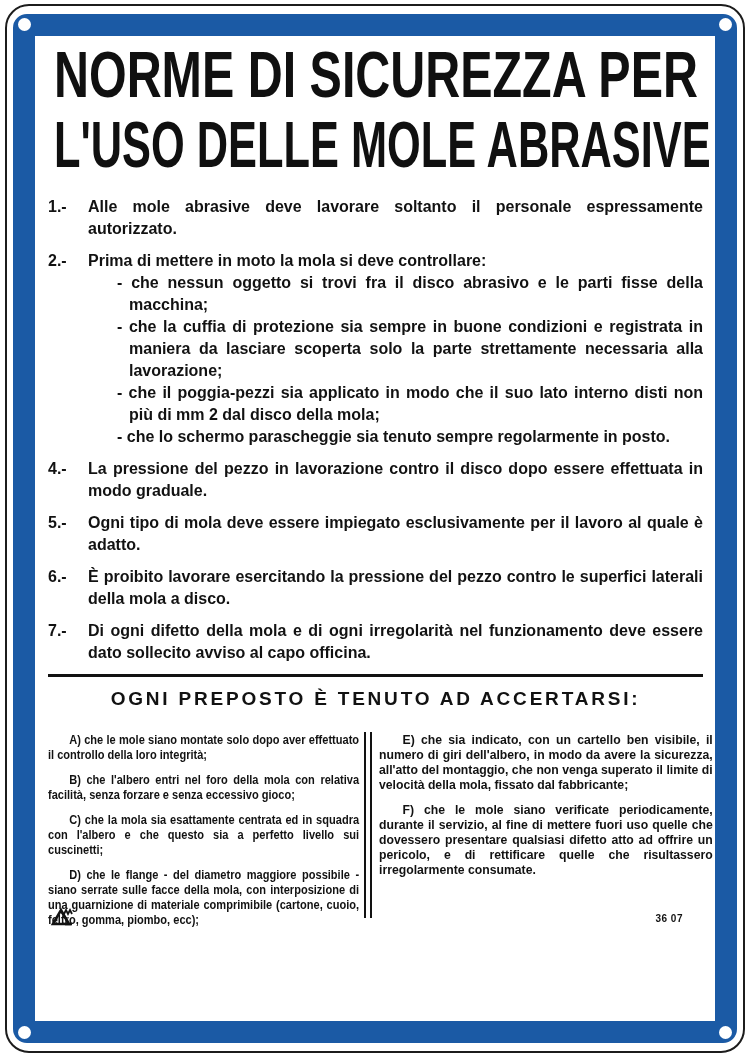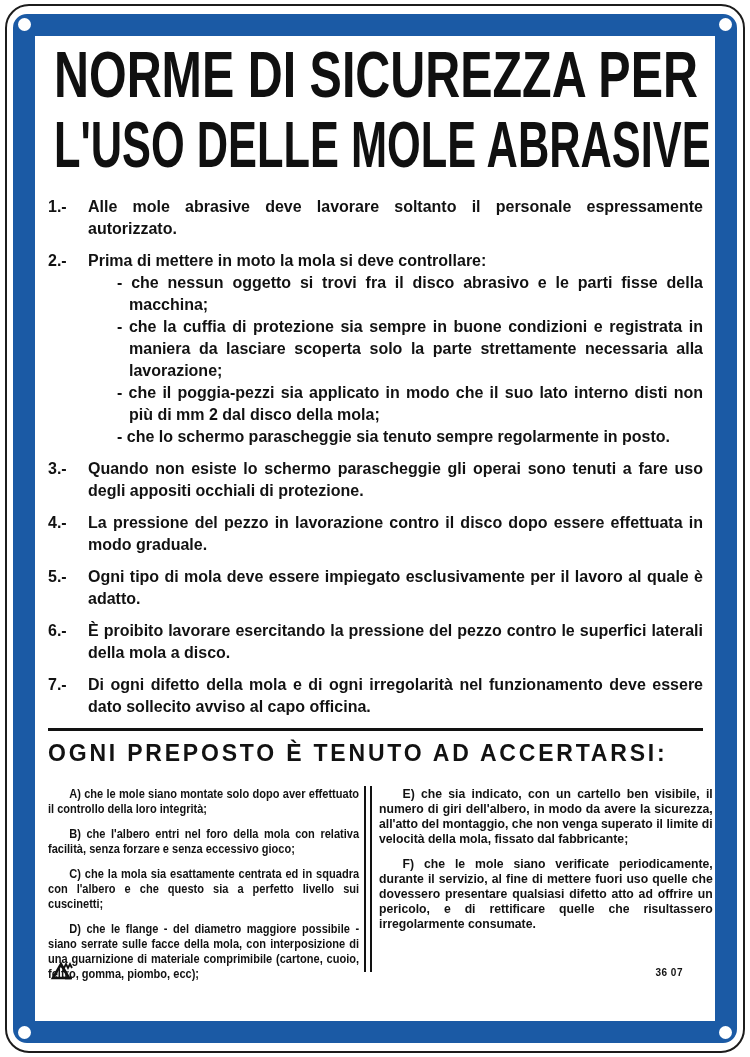--- a/index.html
+++ b/index.html
@@ -34,22 +34,22 @@
     font-size:16px; line-height:22px; font-weight:bold; text-align:justify;
     padding-left:40px; margin:8px 0 10px 0;
   }
   .rule .num { display:inline-block; width:40px; margin-left:-40px; }
   .subrules { margin:0; }
   .subrule { padding-left:44px; text-indent:-12px; text-align:justify; margin-left:-3px; }
 
   .hr-sep { border:0; border-top:3px solid #121212; margin:10px 0 0 0; width:655px; }
 
   .section-header {
-    margin-top:8px; font-weight:bold;
-    font-size:23px; line-height:28px; letter-spacing:2.8px; white-space:nowrap;
+    margin-top:8px; text-align:center; font-weight:bold;
+    font-size:19px; line-height:28px; letter-spacing:2.8px; white-space:nowrap;
   }
 
   .cols { position:relative; height:196px; margin-top:19px; }
   .col { position:absolute; top:0; font-size:13px; line-height:15px; font-weight:bold; }
   .col p { margin:0 0 10px 0; text-align:justify; text-indent:25px; }
   .col-left  { left:0;    width:366px; transform:scaleX(0.85); transform-origin:left top; }
   .col-right { left:331px; width:355px; transform:scaleX(0.94); transform-origin:left top; }
   .col-divider {
     position:absolute; left:316px; top:0; height:186px; width:4px;
     border-left:2px solid #121212; border-right:2px solid #121212;
@@ -76,21 +76,20 @@
     </h1>
 
     <div class="rules">
         <div class="rule"><span class="num">1.-</span><span class="rtext">Alle mole abrasive deve lavorare soltanto il personale espressamente autorizzato.</span></div>
         <div class="rule"><span class="num">2.-</span><span class="rtext">Prima di mettere in moto la mola si deve controllare:</span><div class="subrules">
             <div class="subrule"><span class="smark">-</span> <span class="stext">che nessun oggetto si trovi fra il disco abrasivo e le parti fisse della macchina;</span></div>
             <div class="subrule"><span class="smark">-</span> <span class="stext">che la cuffia di protezione sia sempre in buone condizioni e registrata in maniera da lasciare scoperta solo la parte strettamente necessaria alla lavorazione;</span></div>
             <div class="subrule"><span class="smark">-</span> <span class="stext">che il poggia-pezzi sia applicato in modo che il suo lato interno disti non più di mm 2 dal disco della mola;</span></div>
             <div class="subrule"><span class="smark">-</span> <span class="stext">che lo schermo parascheggie sia tenuto sempre regolarmente in posto.</span></div>
           </div></div>
-        <div class="rule"><span class="num">3.-</span><span class="rtext">Quando non esiste lo schermo parascheggie gli operai sono tenuti a fare uso degli appositi occhiali di protezione.</span></div>
         <div class="rule"><span class="num">4.-</span><span class="rtext">La pressione del pezzo in lavorazione contro il disco dopo essere effettuata in modo graduale.</span></div>
         <div class="rule"><span class="num">5.-</span><span class="rtext">Ogni tipo di mola deve essere impiegato esclusivamente per il lavoro al quale è adatto.</span></div>
         <div class="rule"><span class="num">6.-</span><span class="rtext">È proibito lavorare esercitando la pressione del pezzo contro le superfici laterali della mola a disco.</span></div>
         <div class="rule"><span class="num">7.-</span><span class="rtext">Di ogni difetto della mola e di ogni irregolarità nel funzionamento deve essere dato sollecito avviso al capo officina.</span></div>
       </div>
 
     <hr class="hr-sep">
 
     <div class="section-header">OGNI PREPOSTO È TENUTO AD ACCERTARSI:</div>
 

